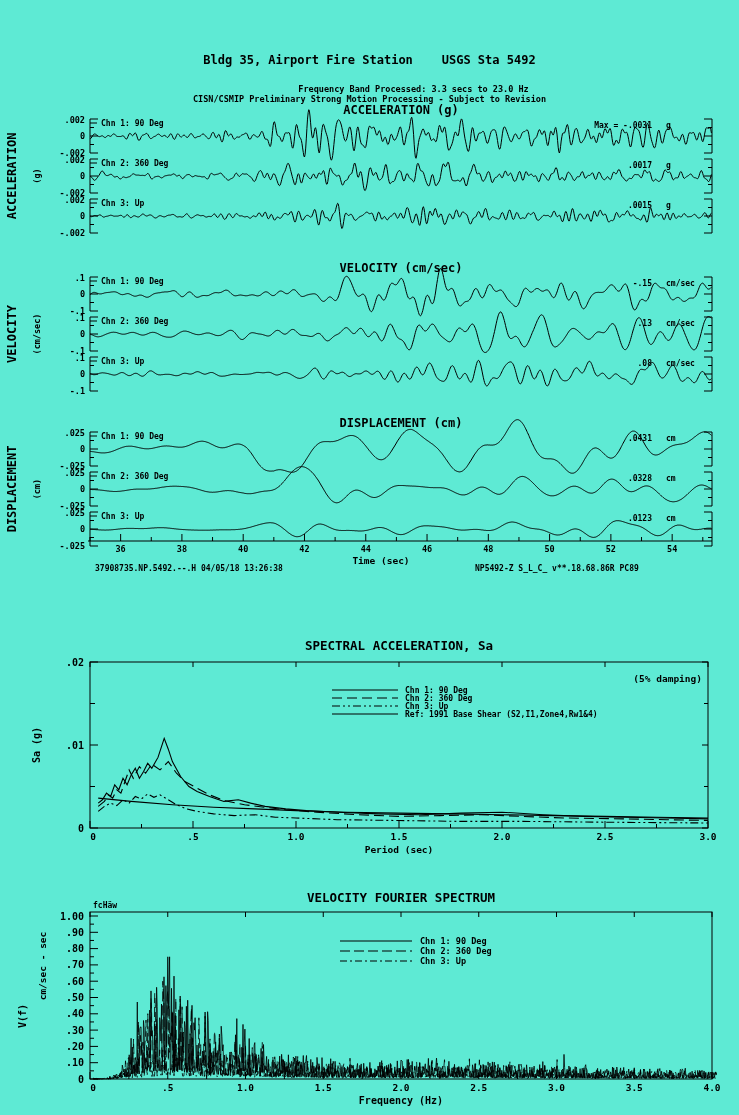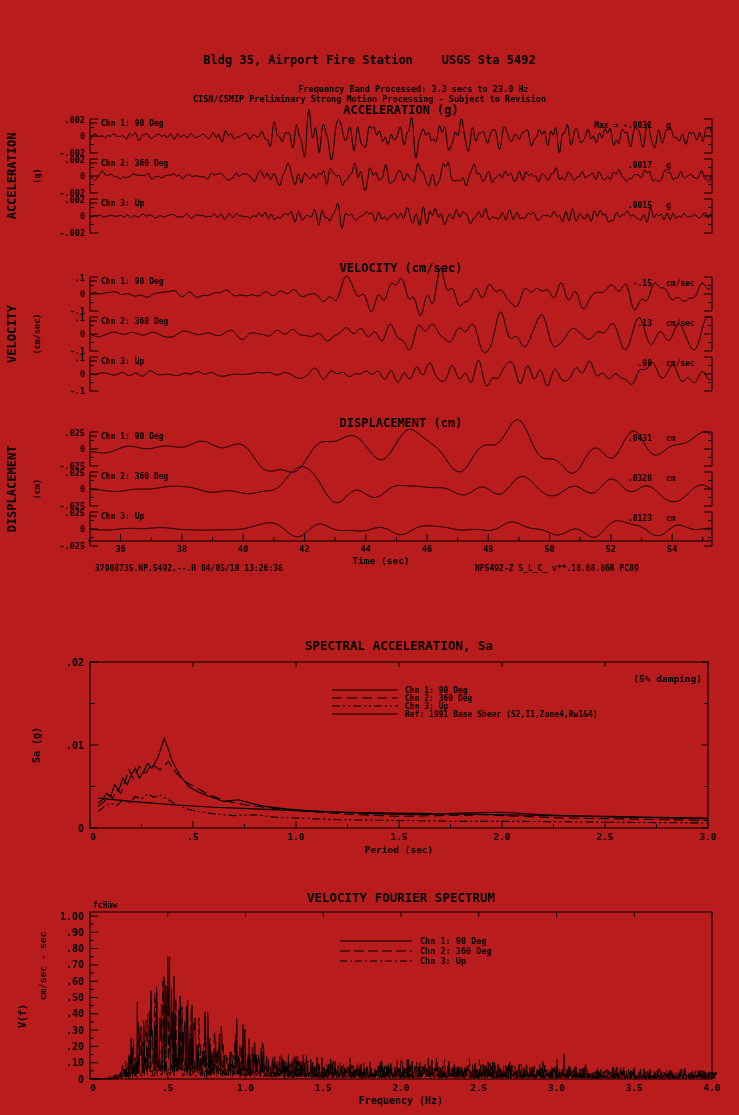--- a/index.html
+++ b/index.html
@@ -1,16 +1,16 @@
 <!DOCTYPE html>
 <html><head>
 <meta charset="utf-8">
 <style>
   html,body{margin:0;padding:0;background:#fff;}
-  #page{position:relative;width:739px;height:1115px;background:#b91c1c;color:#000;
+  #page{position:relative;width:739px;height:1115px;background:#5eead4;color:#000;
         font-family:"DejaVu Sans Mono","Liberation Mono",monospace;overflow:hidden;}
   .hdr{position:absolute;left:0;width:739px;text-align:center;white-space:pre;
        font-weight:bold;color:#000;}
   .h12{font-size:12px;line-height:13px;}
   .h85{font-size:8.5px;line-height:10px;}
   svg{position:absolute;left:0;}
   svg text{font-family:"DejaVu Sans Mono","Liberation Mono",monospace;font-weight:bold;fill:#000;}
   svg line,svg polyline,svg rect{stroke:#000;fill:none;}
 </style>
 </head>

